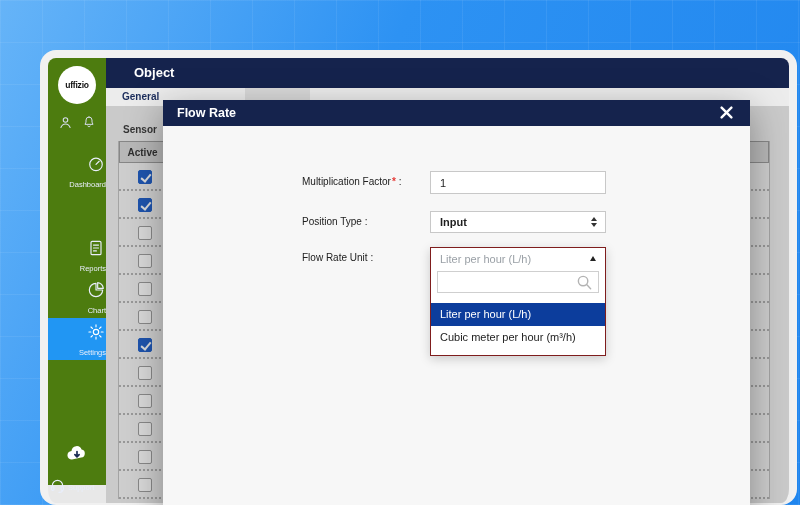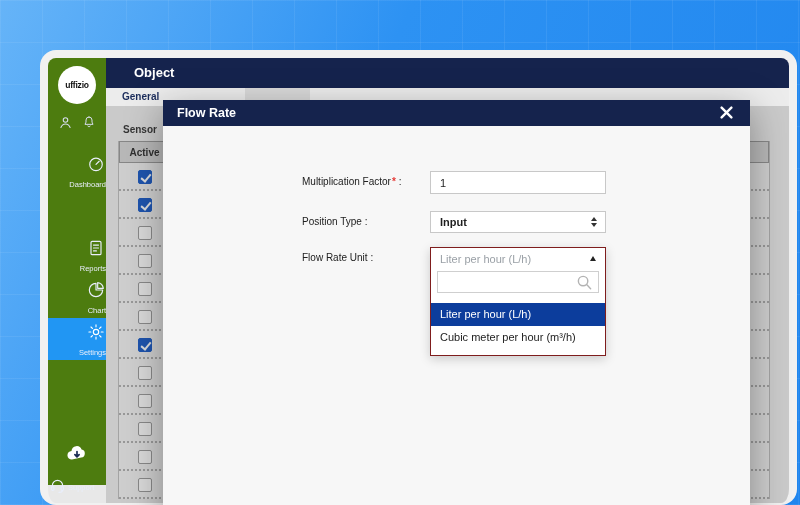--- a/index.html
+++ b/index.html
@@ -44,21 +44,21 @@
   .tab-general { left:10px; top:0; height:18px; padding:0 6px; line-height:18px;
     font-size:10px; font-weight:bold; color:#1c2d5c; cursor:pointer; }
 
   
   .content { left:58px; top:48px; width:683px; height:397px; background:#ebebeb; overflow:hidden; }
   .sensor-label { left:17px; top:18px; font-size:10px; font-weight:bold; color:#3a3a3a; }
   .sensor-table { left:12px; top:35px; width:652px; background:#f0f0f0;
     border-left:1px solid #bdbdbd; border-right:1px solid #bdbdbd; }
   .t-head { display:grid; grid-template-columns:52px 1fr 120px 22px; height:22px;
     background:#d6d6d6; border:1px solid #9b9b9b; }
-  .t-head .cell { border-right:3px solid #0f766e; display:flex; align-items:center;
+  .t-head .cell { border-right:7px solid #0f766e; display:flex; align-items:center;
     justify-content:center; font-size:10px; font-weight:bold; color:#333; overflow:hidden; }
   .t-row { position:relative; height:28px; border-bottom:2px dotted #b0b0b0; }
   .cbx { position:absolute; left:19px; top:7px; width:14px; height:14px;
     background:#fdfdfd; border:1px solid #9c9c9c; border-radius:2px; cursor:pointer; }
   .cbx.on { background:#1f5fc9; border-color:#1f5fc9; }
   .cbx.on::after { content:""; position:absolute; left:4px; top:1px; width:4px; height:8px;
     border-right:2px solid #fff; border-bottom:2px solid #fff; transform:rotate(40deg); }
   .dim-overlay { left:58px; top:48px; width:683px; height:397px; background:rgba(30,30,30,0.16); z-index:5; }
 
   

